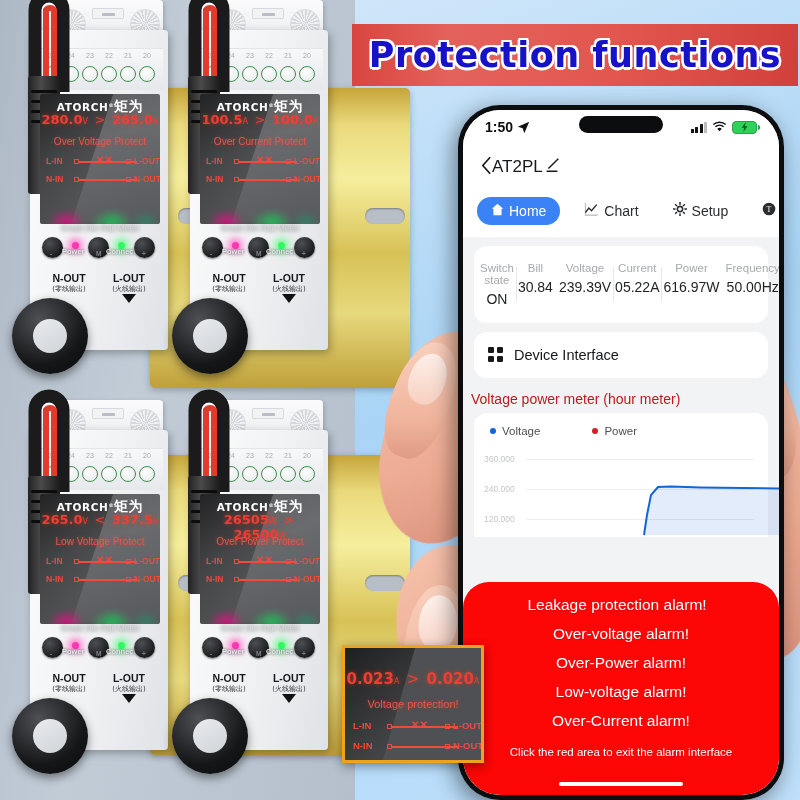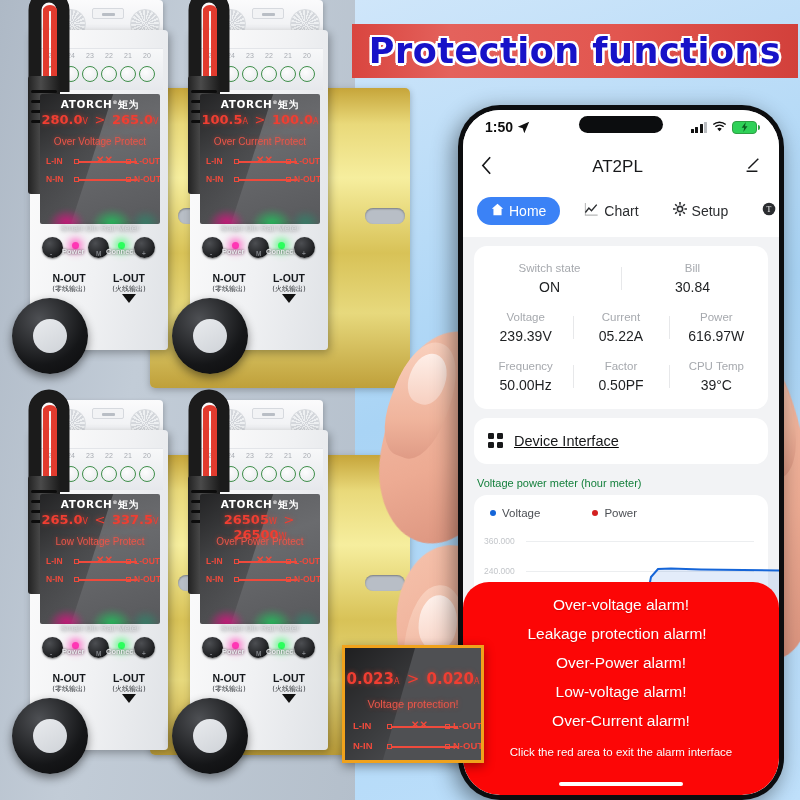--- a/index.html
+++ b/index.html
@@ -56,21 +56,21 @@
     border-radius: 50% 50% 45% 45%; background: linear-gradient(160deg,#fff4ef,#f7d0c1);
   }
   .finger.f3 { left: 735px; top: 355px; width: 58px; height: 125px; transform: rotate(-10deg); }
   .finger.f3 .nail {
     position: absolute; left: 10px; top: 14px; width: 36px; height: 50px;
     border-radius: 50% 50% 45% 45%; background: linear-gradient(160deg,#fff1ea,#f4c9b8);
   }
 
   
   .banner {
-    position: absolute; left: 352px; top: 24px; width: 446px; height: 54px;
+    position: absolute; left: 352px; top: 24px; width: 446px; height: 62px;
     background: linear-gradient(90deg,#d9453f 0%,#e4625c 22%,#e2564f 60%,#d2403b 100%);
     display: flex; align-items: center; justify-content: center;
   }
   .banner-text {
     font-size: 35px; font-weight: bold; color: #1712c8; letter-spacing: .5px;
     font-family: "DejaVu Sans", sans-serif;
     text-shadow:
       -2px -2px 0 #fff, 2px -2px 0 #fff, -2px 2px 0 #fff, 2px 2px 0 #fff,
       0 -2.5px 0 #fff, 0 2.5px 0 #fff, -2.5px 0 0 #fff, 2.5px 0 0 #fff;
   }
@@ -140,21 +140,21 @@
     content: ""; position: absolute; left: -30px; top: -40px; width: 80px; height: 210px;
     background: linear-gradient(120deg, rgba(0,0,0,.75), rgba(0,0,0,0));
     transform: rotate(18deg);
   }
   .brand {
     position: absolute; left: 0; top: -14px; width: 120px; text-align: center;
     font-size: 10.5px; font-weight: bold; color: #fff; letter-spacing: .6px;
     font-family: "DejaVu Sans", sans-serif; z-index: 4;
   }
   .brand sup { font-size: 5px; vertical-align: super; }
-  .brand .cn { color: #fff; font-size: 10px; }
+  .brand .cn { color: #fff; font-size: 14px; }
   .rowval {
     position: absolute; left: 0; top: 18px; width: 120px; text-align: center;
     color: #ef3e32; font-size: 13px; font-weight: bold; z-index: 3;
     text-shadow: 0 0 5px rgba(255,60,40,.55);
     font-family: "DejaVu Sans", sans-serif;
   }
   .rowval .u { font-size: 8px; font-weight: normal; }
   .rowval .op { font-weight: normal; padding: 0 2px; }
   .rowlbl {
     position: absolute; left: 0; top: 42px; width: 120px; text-align: center;
@@ -259,54 +259,53 @@
   .batt {
     width: 25px; height: 13px; border: 1.5px solid #2f9e44; border-radius: 4px;
     background: #2fd158; position: relative; display: flex; align-items: center; justify-content: center;
   }
   .batt::after {
     content: ""; position: absolute; right: -4px; top: 3.5px; width: 2px; height: 5px;
     background: #2f9e44; border-radius: 0 2px 2px 0;
   }
   .navbar {
     height: 46px; background: #fff; display: flex; align-items: center;
-    padding: 0 18px; justify-content: space-between;
+    padding: 0 18px; 
   }
   .nav-title { font-size: 17px; color: #18191b; font-weight: normal; }
   .tabs {
     display: flex; align-items: center; gap: 14px; background: #fff;
     padding: 6px 14px 12px 14px;
   }
   .tab {
     display: flex; align-items: center; gap: 5px; font-size: 14px;
     color: #2b2d30; padding: 6px 10px; border-radius: 16px; white-space: nowrap;
   }
   .tab.active { background: #3b82f6; color: #fff; padding: 6px 14px; }
   .card {
     background: #fff; margin: 9px 11px 0 11px; border-radius: 13px; padding: 9px 4px;
   }
-  .metrics { display: flex; flex-direction: column; gap: 2px; }
+  .metrics { display: flex; flex-direction: row; gap: 2px; }
   .mrow { display: flex; }
   .mcell {
     flex: 1; text-align: center; padding: 7px 2px; position: relative;
   }
   .mcell + .mcell::before {
     content: ""; position: absolute; left: 0; top: 12px; bottom: 12px; width: 1px; background: #e7e8ea;
   }
   .mlabel { font-size: 11.5px; color: #a6a9ae; margin-bottom: 5px; }
   .mvalue { font-size: 14px; color: #1e2022; }
   .di-row {
     display: flex; align-items: flex-end; justify-content: space-between;
     padding: 6px 10px;
-    text-decoration: underline;
   }
   .di-left { display: flex; align-items: center; gap: 10px; font-size: 14.5px; color: #17181a; }
   .di-right { display: flex; align-items: center; gap: 5px; }
   .di-val { font-size: 11.5px; color: #a9acb1; text-align: right; line-height: 1.25; max-width: 82px; }
-  .chart-title { font-size: 11px; color: #15803d; padding: 13px 16px 6px 14px; }
+  .chart-title { font-size: 14px; color: #b91c1c; padding: 13px 16px 6px 8px; }
   .chart-card { background: #fff; margin: 0 11px; border-radius: 13px 13px 0 0; padding: 10px 0 0 0; }
   .legend { display: flex; gap: 52px; padding: 2px 0 8px 16px; }
   .lg { display: flex; align-items: center; gap: 6px; font-size: 11.5px; color: #4c4f54; }
   .dot { width: 6px; height: 6px; border-radius: 50%; }
   .plot { position: relative; height: 92px; margin: 0 6px 0 0; }
   .ytick {
     position: absolute; left: 10px; font-size: 8.5px; color: #c3c6ca;
   }
   .gridline { position: absolute; left: 52px; right: 8px; height: 1px; background: #eceef0; }
   .red-overlay {
@@ -884,22 +883,22 @@
           <span class="ytick" style="top:69px;">120.000</span>
           <svg width="260" height="92" viewBox="0 0 260 92" style="position:absolute;left:52px;top:0;">
             <path d="M118 90 L121 70 L125 50 L132 42 L145 41.5 L175 42.5 L255 43.5 L255 90 Z" fill="#1565d8" opacity="0.12"></path>
             <path d="M118 90 L121 70 L125 50 L132 42 L145 41.5 L175 42.5 L255 43.5" stroke="#1565d8" stroke-width="2" fill="none"></path>
           </svg>
         </div>
       </div>
 
       <div class="red-overlay">
         <div id="alarm-lines">
+            <div class="al l1">Leakage protection alarm!</div>
             <div class="al">Over-voltage alarm!</div>
-            <div class="al l1">Leakage protection alarm!</div>
             <div class="al">Over-Power alarm!</div>
             <div class="al">Low-voltage alarm!</div>
             <div class="al">Over-Current alarm!</div>
           </div>
         <div class="al hint">Click the red area to exit the alarm interface</div>
       </div>
       <div class="home-ind"></div>
     </div>
   </div>
 </div>

